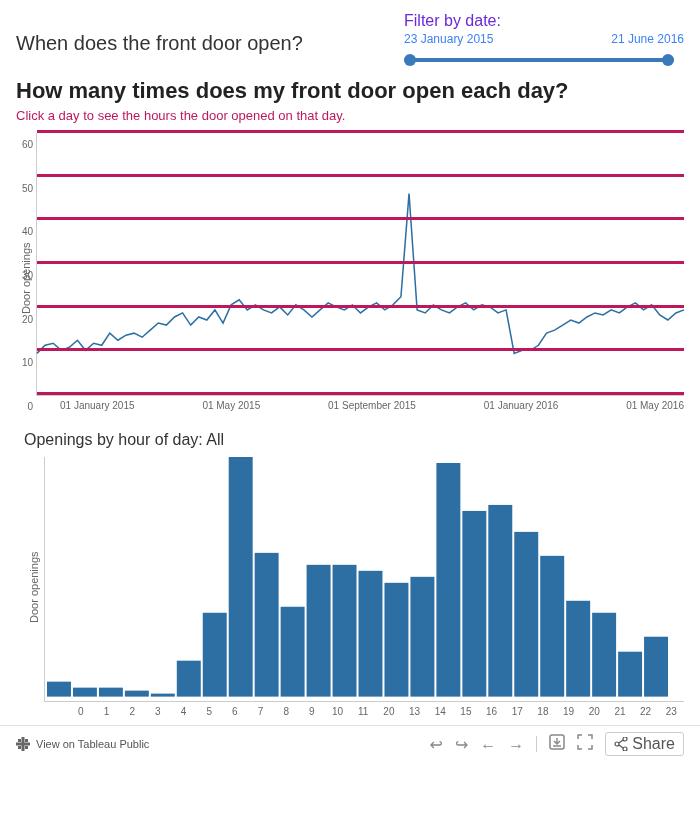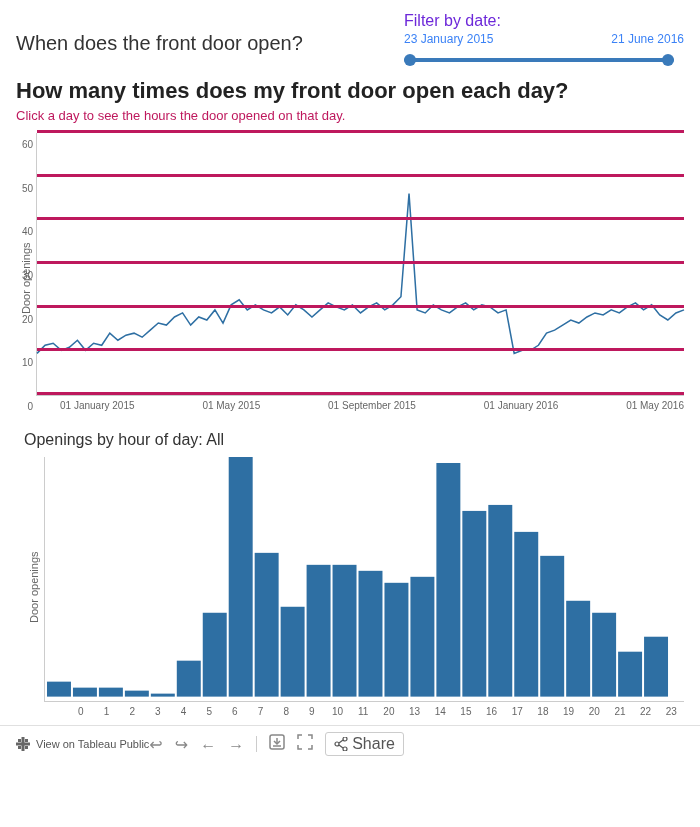--- a/index.html
+++ b/index.html
@@ -192,20 +192,21 @@
 
     .x-bar-label {
       flex: 1;
       text-align: center;
     }
 
     
     .footer {
       display: flex;
       align-items: center;
+      justify-content: space-between;
       padding: 6px 16px;
       border-top: 1px solid #e0e0e0;
       margin-top: 8px;
     }
 
     .footer-left {
       display: flex;
       align-items: center;
       gap: 6px;
       font-size: 11px;

